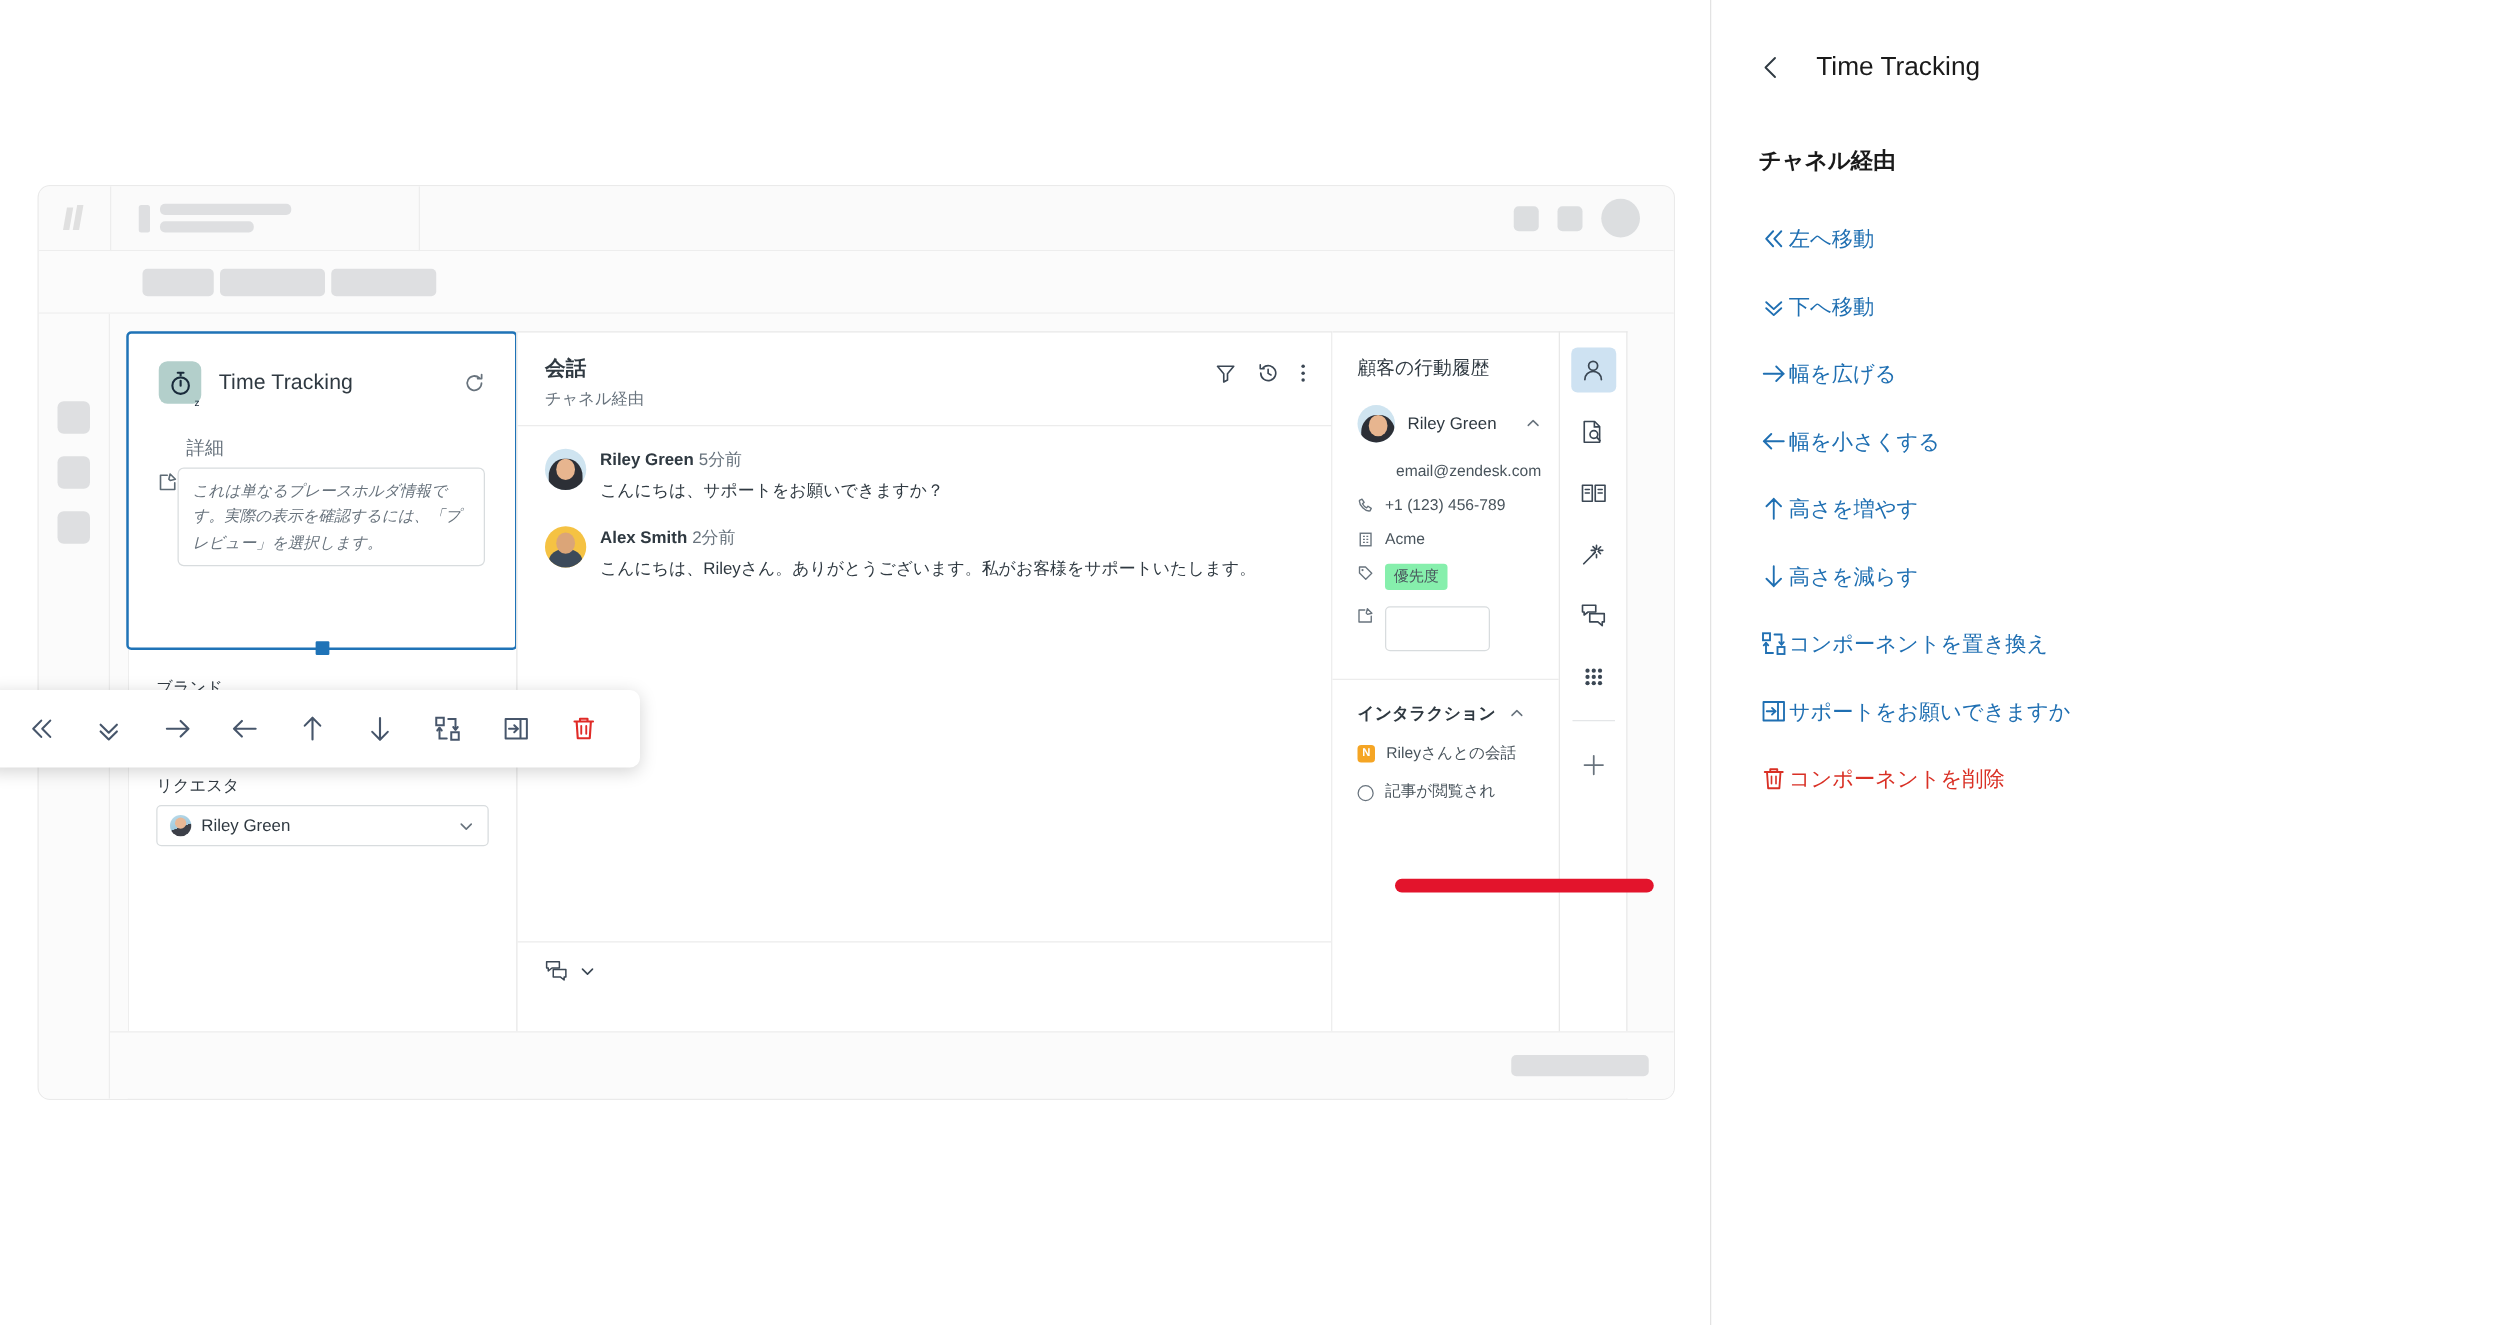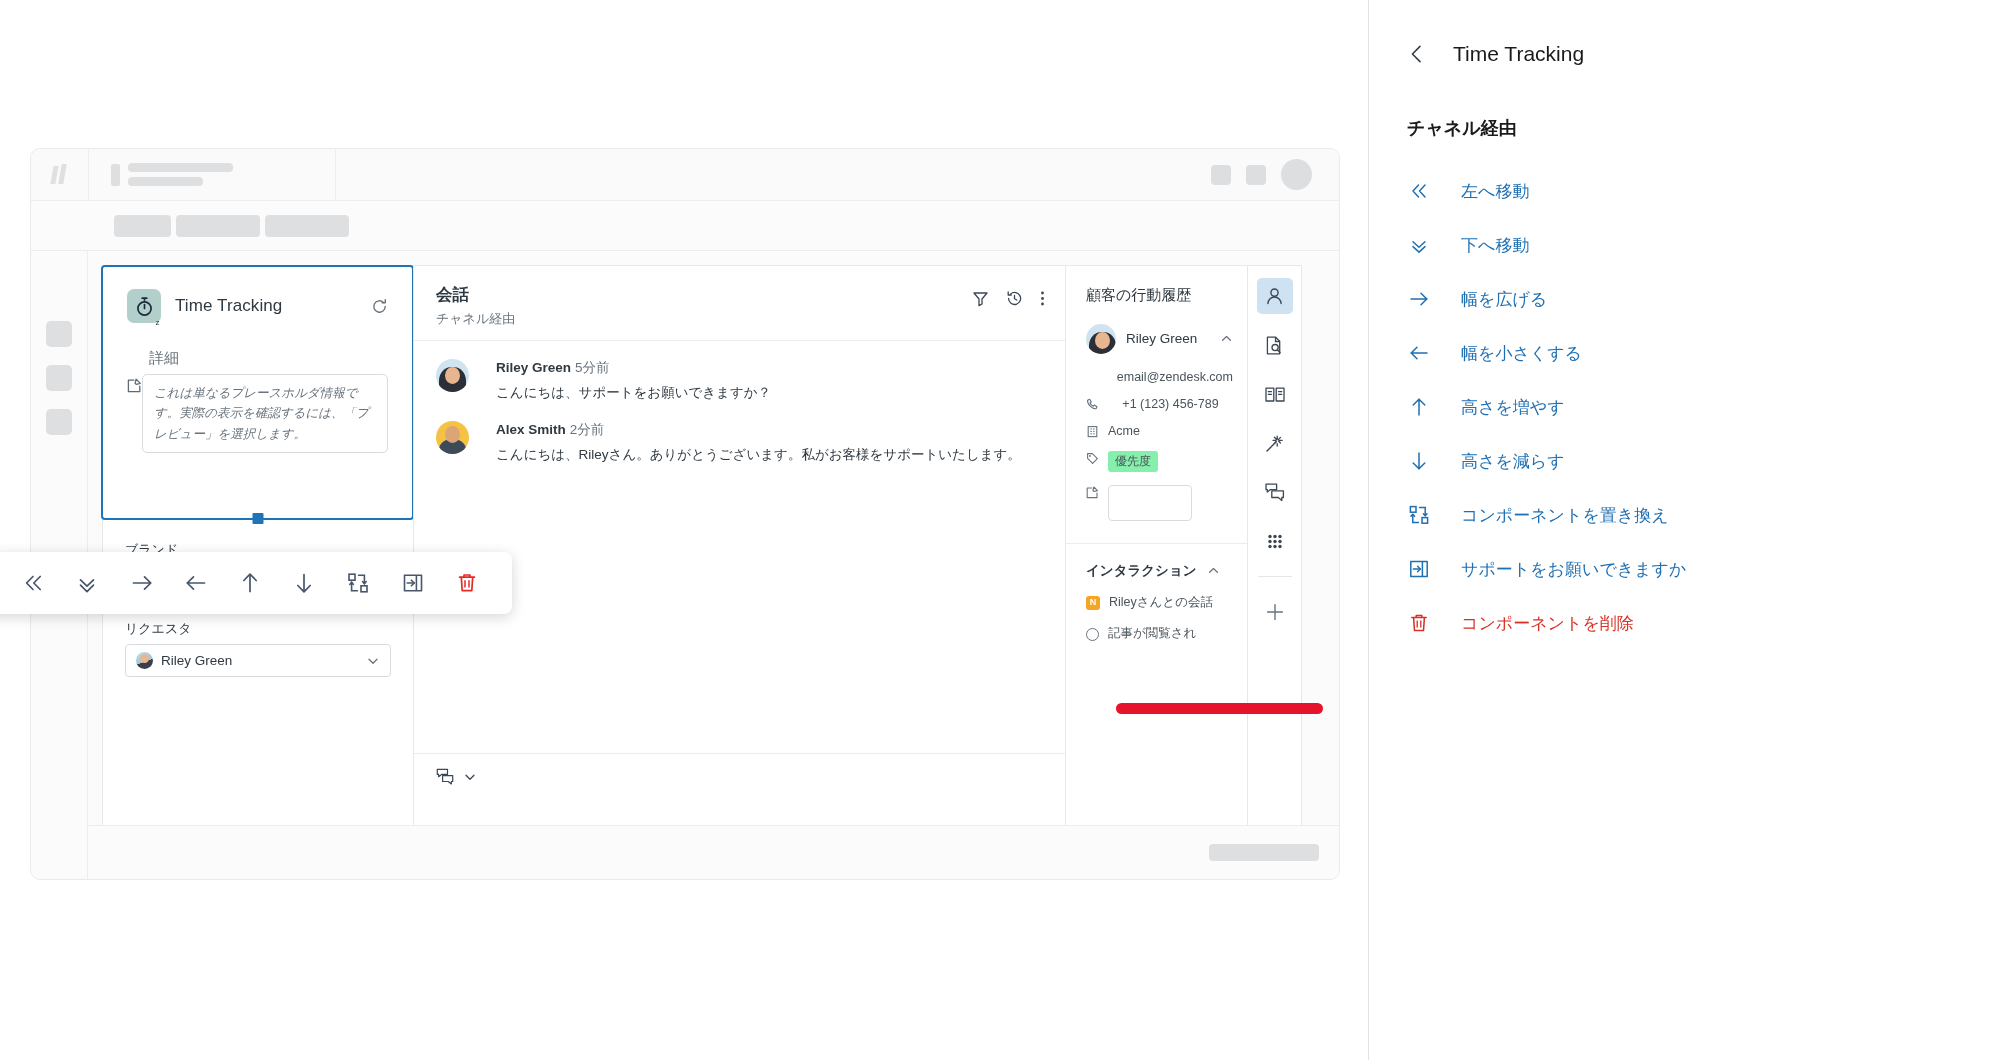--- a/index.html
+++ b/index.html
@@ -141,21 +141,21 @@
   
   #conv-col {
     width: 653px; background: #ffffff; border: 1px solid #e8e8e8;
     position: relative; display: flex; flex-direction: column;
   }
   .conv-head { padding: 18px 22px 12px 22px; border-bottom: 1px solid #ececec; position: relative; }
   .conv-title { font-size: 16.5px; font-weight: bold; color: #2f3941; }
   .conv-sub { font-size: 13px; color: #68737d; margin-top: 4px; }
   .conv-actions { position: absolute; right: 20px; top: 24px; display: flex; gap: 17px; color: #3b4754; }
   .msg-list { padding: 18px 22px 0 22px; flex: 1; }
-  .msg { display: flex; gap: 27px; margin-bottom: 18px; }
+  .msg { display: flex; gap: 11px; margin-bottom: 18px; }
   .avatar { width: 33px; height: 33px; border-radius: 50%; flex: none; position: relative; overflow: hidden; }
   .avatar.riley { background: #cfe4f0; }
   .avatar.riley::before{ content:""; position:absolute; left:3px; top:8px; width:27px; height:30px; border-radius:46% 46% 0 0; background:#2c2f36;}
   .avatar.riley::after{ content:""; position:absolute; left:9px; top:8px; width:15px; height:17px; border-radius:50%; background:#e7b58f;}
   .avatar.alex { background: #f5c243; }
   .avatar.alex::before{ content:""; position:absolute; left:3px; top:18px; width:27px; height:22px; border-radius:48% 48% 0 0; background:#3c4a5a;}
   .avatar.alex::after{ content:""; position:absolute; left:9px; top:5px; width:15px; height:17px; border-radius:50%; background:#dba578;}
   .msg-body { flex: 1; }
   .msg-meta { font-size: 13.5px; color: #2f3941; margin-bottom: 6px; }
   .msg-meta .nm { font-weight: bold; }
@@ -171,21 +171,21 @@
     padding: 18px 14px 0 20px; position: relative;
   }
   .ctx-title { font-size: 15px; font-weight: normal; color: #2f3941; line-height: 1.45; }
   .ctx-person { display: flex; align-items: center; gap: 10px; margin-top: 18px; }
   .ctx-person .avatar { width: 30px; height: 30px; }
   .ctx-name { font-size: 13.5px; color: #2f3941; line-height: 1.35; }
   .ctx-caret { margin-left: auto; color: #68737d; }
   .ctx-line { display: flex; align-items: flex-start; gap: 9px; margin-top: 13px; font-size: 12.5px; color: #49545c; }
   .ctx-line .ico { color: #68737d; flex: none; padding-top: 1px; }
   .ctx-email { font-size: 12.5px; color: #49545c; margin-top: 16px; text-align: right; white-space: nowrap; overflow: hidden; }
-  .ctx-phone { flex: 1; text-align: center; }
+  .ctx-phone { flex: 1; text-align: left; }
   .tag-chip { background: #86efac; border-radius: 3px; padding: 2px 7px; font-size: 12px; color: #49545c; }
   .ctx-input { width: 84px; height: 36px; border: 1px solid #d8dcde; border-radius: 4px; background: #fff; }
   .ctx-div { border-top: 1px solid #ececec; margin: 22px -14px 0 -20px; }
   .ctx-sub { display:flex; align-items:center; gap: 10px; font-size: 13.5px; font-weight: bold; color: #2f3941; margin-top: 18px; }
   .inter-item { display: flex; gap: 9px; margin-top: 14px; font-size: 12.5px; color: #49545c; line-height: 1.4; }
   .inter-badge { width: 14px; height: 14px; border-radius: 3px; background: #f5a524; color:#fff; font-size: 9px;
                  display:flex; align-items:center; justify-content:center; font-weight: bold; flex:none; margin-top:2px;}
   .inter-circ { width: 13px; height: 13px; border-radius: 50%; border: 1.4px solid #68737d; flex:none; margin-top:3px;}
 
   
@@ -223,21 +223,21 @@
   
   #right-panel {
     position: absolute; right: 0; top: 0; width: 632px; height: 1060px;
     background: #ffffff; border-left: 1px solid #e3e3e3;
   }
   #rp-header { display: flex; align-items: center; gap: 26px; padding: 42px 0 0 38px; }
   #rp-back { color: #2f3941; }
   #rp-title { font-size: 21px; color: #1a1a1a; }
   #rp-section { font-size: 18px; font-weight: bold; color: #1a1a1a; padding: 50px 0 0 38px; }
   #rp-actions { padding: 24px 0 0 38px; }
-  .rp-action { display: flex; align-items: center; gap: 30px; padding: 15px 0; color: #1f6fb2; }
+  .rp-action { display: flex; align-items: center; gap: 0; padding: 15px 0; color: #1f6fb2; }
   .rp-action .lbl { font-size: 17px; color: #1f6fb2; }
   .rp-action.danger, .rp-action.danger .lbl { color: #d93025; }
   #annot-underline {
     position: absolute; left: 1116px; top: 703px; width: 207px; height: 11px;
     background: #e3142c; border-radius: 6px;
     box-shadow: 0 0 0 0 rgba(0,0,0,0);
   }
   svg { display: block; }
 </style>
 </head>

